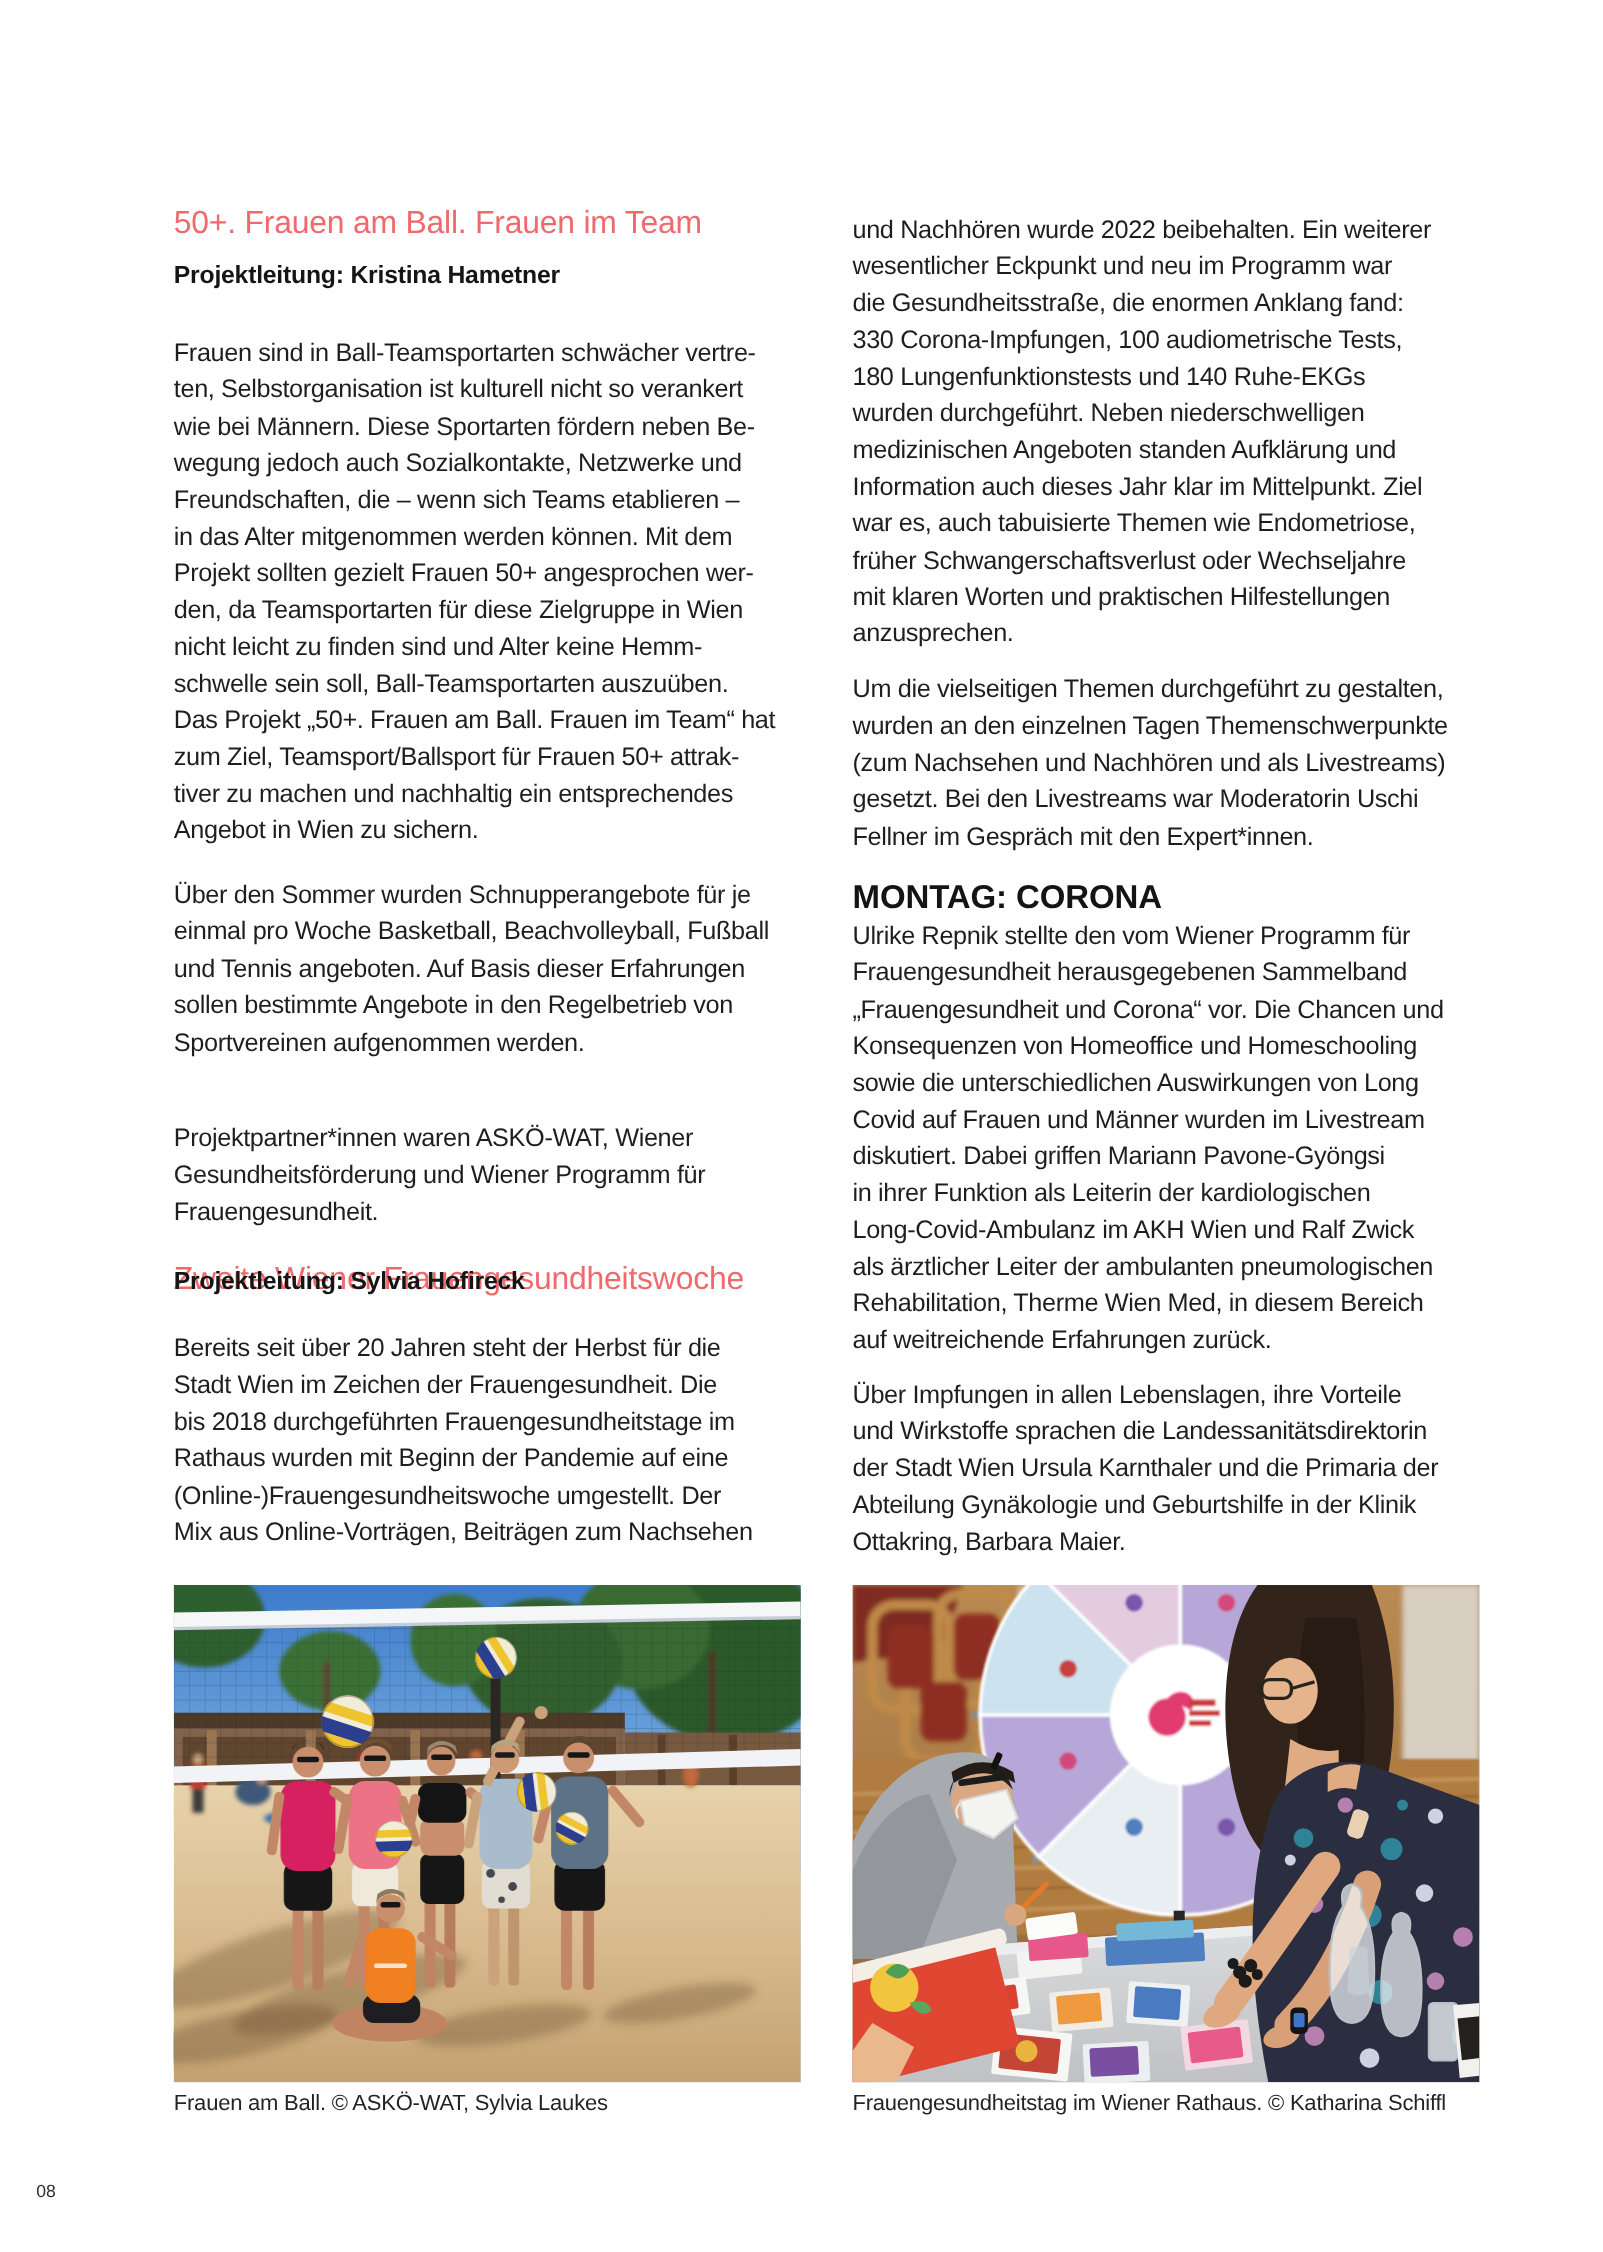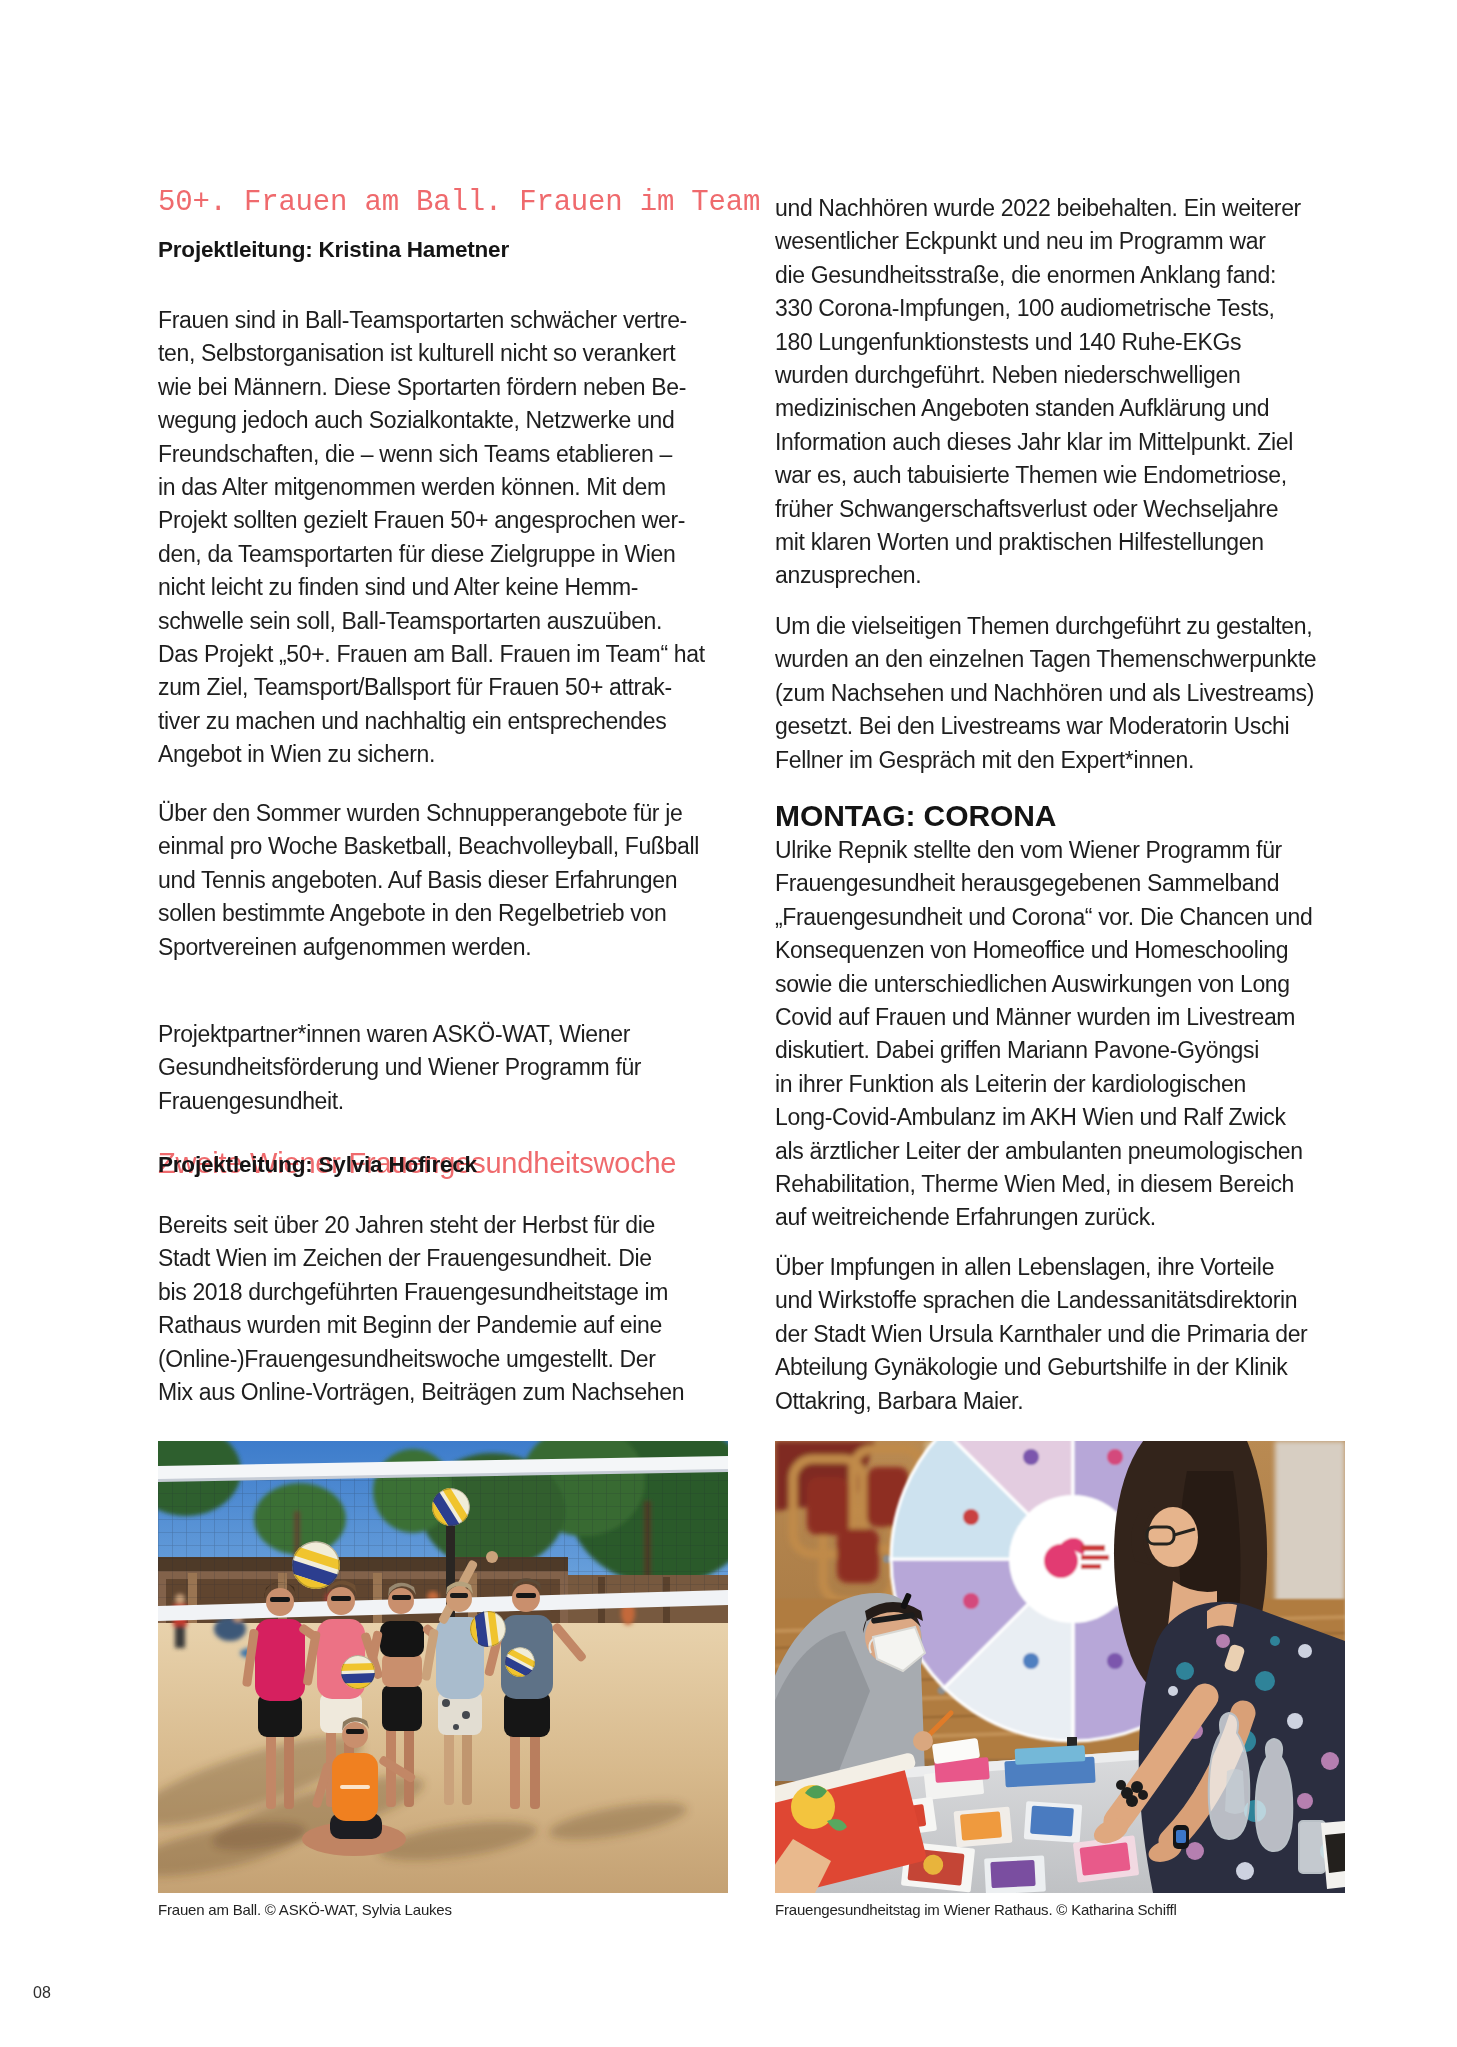--- a/index.html
+++ b/index.html
@@ -8,36 +8,36 @@
   .h-coral{position:absolute;left:158px;width:660px;font-size:29px;line-height:34px;
            color:#ef6a6d;letter-spacing:-0.2px;font-weight:400;}
   .lead{position:absolute;left:158px;width:640px;font-size:22.5px;font-weight:700;
         color:#151515;letter-spacing:-0.2px;}
   .para{position:absolute;width:645px;font-size:23px;line-height:33.4px;
         letter-spacing:-0.35px;white-space:pre-line;color:#1e1e1e;}
   .para.left{left:158px;}
   .para.right{left:775px;}
   .subhead{position:absolute;left:775px;width:640px;font-size:30px;font-weight:700;
            color:#141414;letter-spacing:-0.1px;}
-  .caption{position:absolute;top:1901px;width:640px;font-size:15px;letter-spacing:-0.2px;
+  .caption{position:absolute;top:1901px;width:640px;font-size:20px;letter-spacing:-0.2px;
            color:#232323;}
   .caption.c-left{left:158px;}
   .caption.c-right{left:775px;}
   .pagenum{position:absolute;left:33px;top:1984px;font-size:16px;color:#2e2e2e;}
   .photo{position:absolute;top:1441px;width:570px;height:452px;overflow:hidden;background:#ccc;}
   .photo svg{display:block;}
   .photo.p-left{left:158px;}
   .photo.p-right{left:775px;}
 </style>
 </head>
 <body>
 
 <div class="page">
 
-  <div class="h-coral" style="top:186px;font-family:Liberation Mono, monospace;">50+. Frauen am Ball. Frauen im Team</div>
+  <div class="h-coral" style="top:186px;">50+. Frauen am Ball. Frauen im Team</div>
   <div class="lead" style="top:237px;">Projektleitung: Kristina Hametner</div>
   <div class="para left" style="top:304px;">Frauen sind in Ball-Teamsportarten schwächer vertre-
 ten, Selbstorganisation ist kulturell nicht so verankert
 wie bei Männern. Diese Sportarten fördern neben Be-
 wegung jedoch auch Sozialkontakte, Netzwerke und
 Freundschaften, die – wenn sich Teams etablieren –
 in das Alter mitgenommen werden können. Mit dem
 Projekt sollten gezielt Frauen 50+ angesprochen wer-
 den, da Teamsportarten für diese Zielgruppe in Wien
 nicht leicht zu finden sind und Alter keine Hemm-

